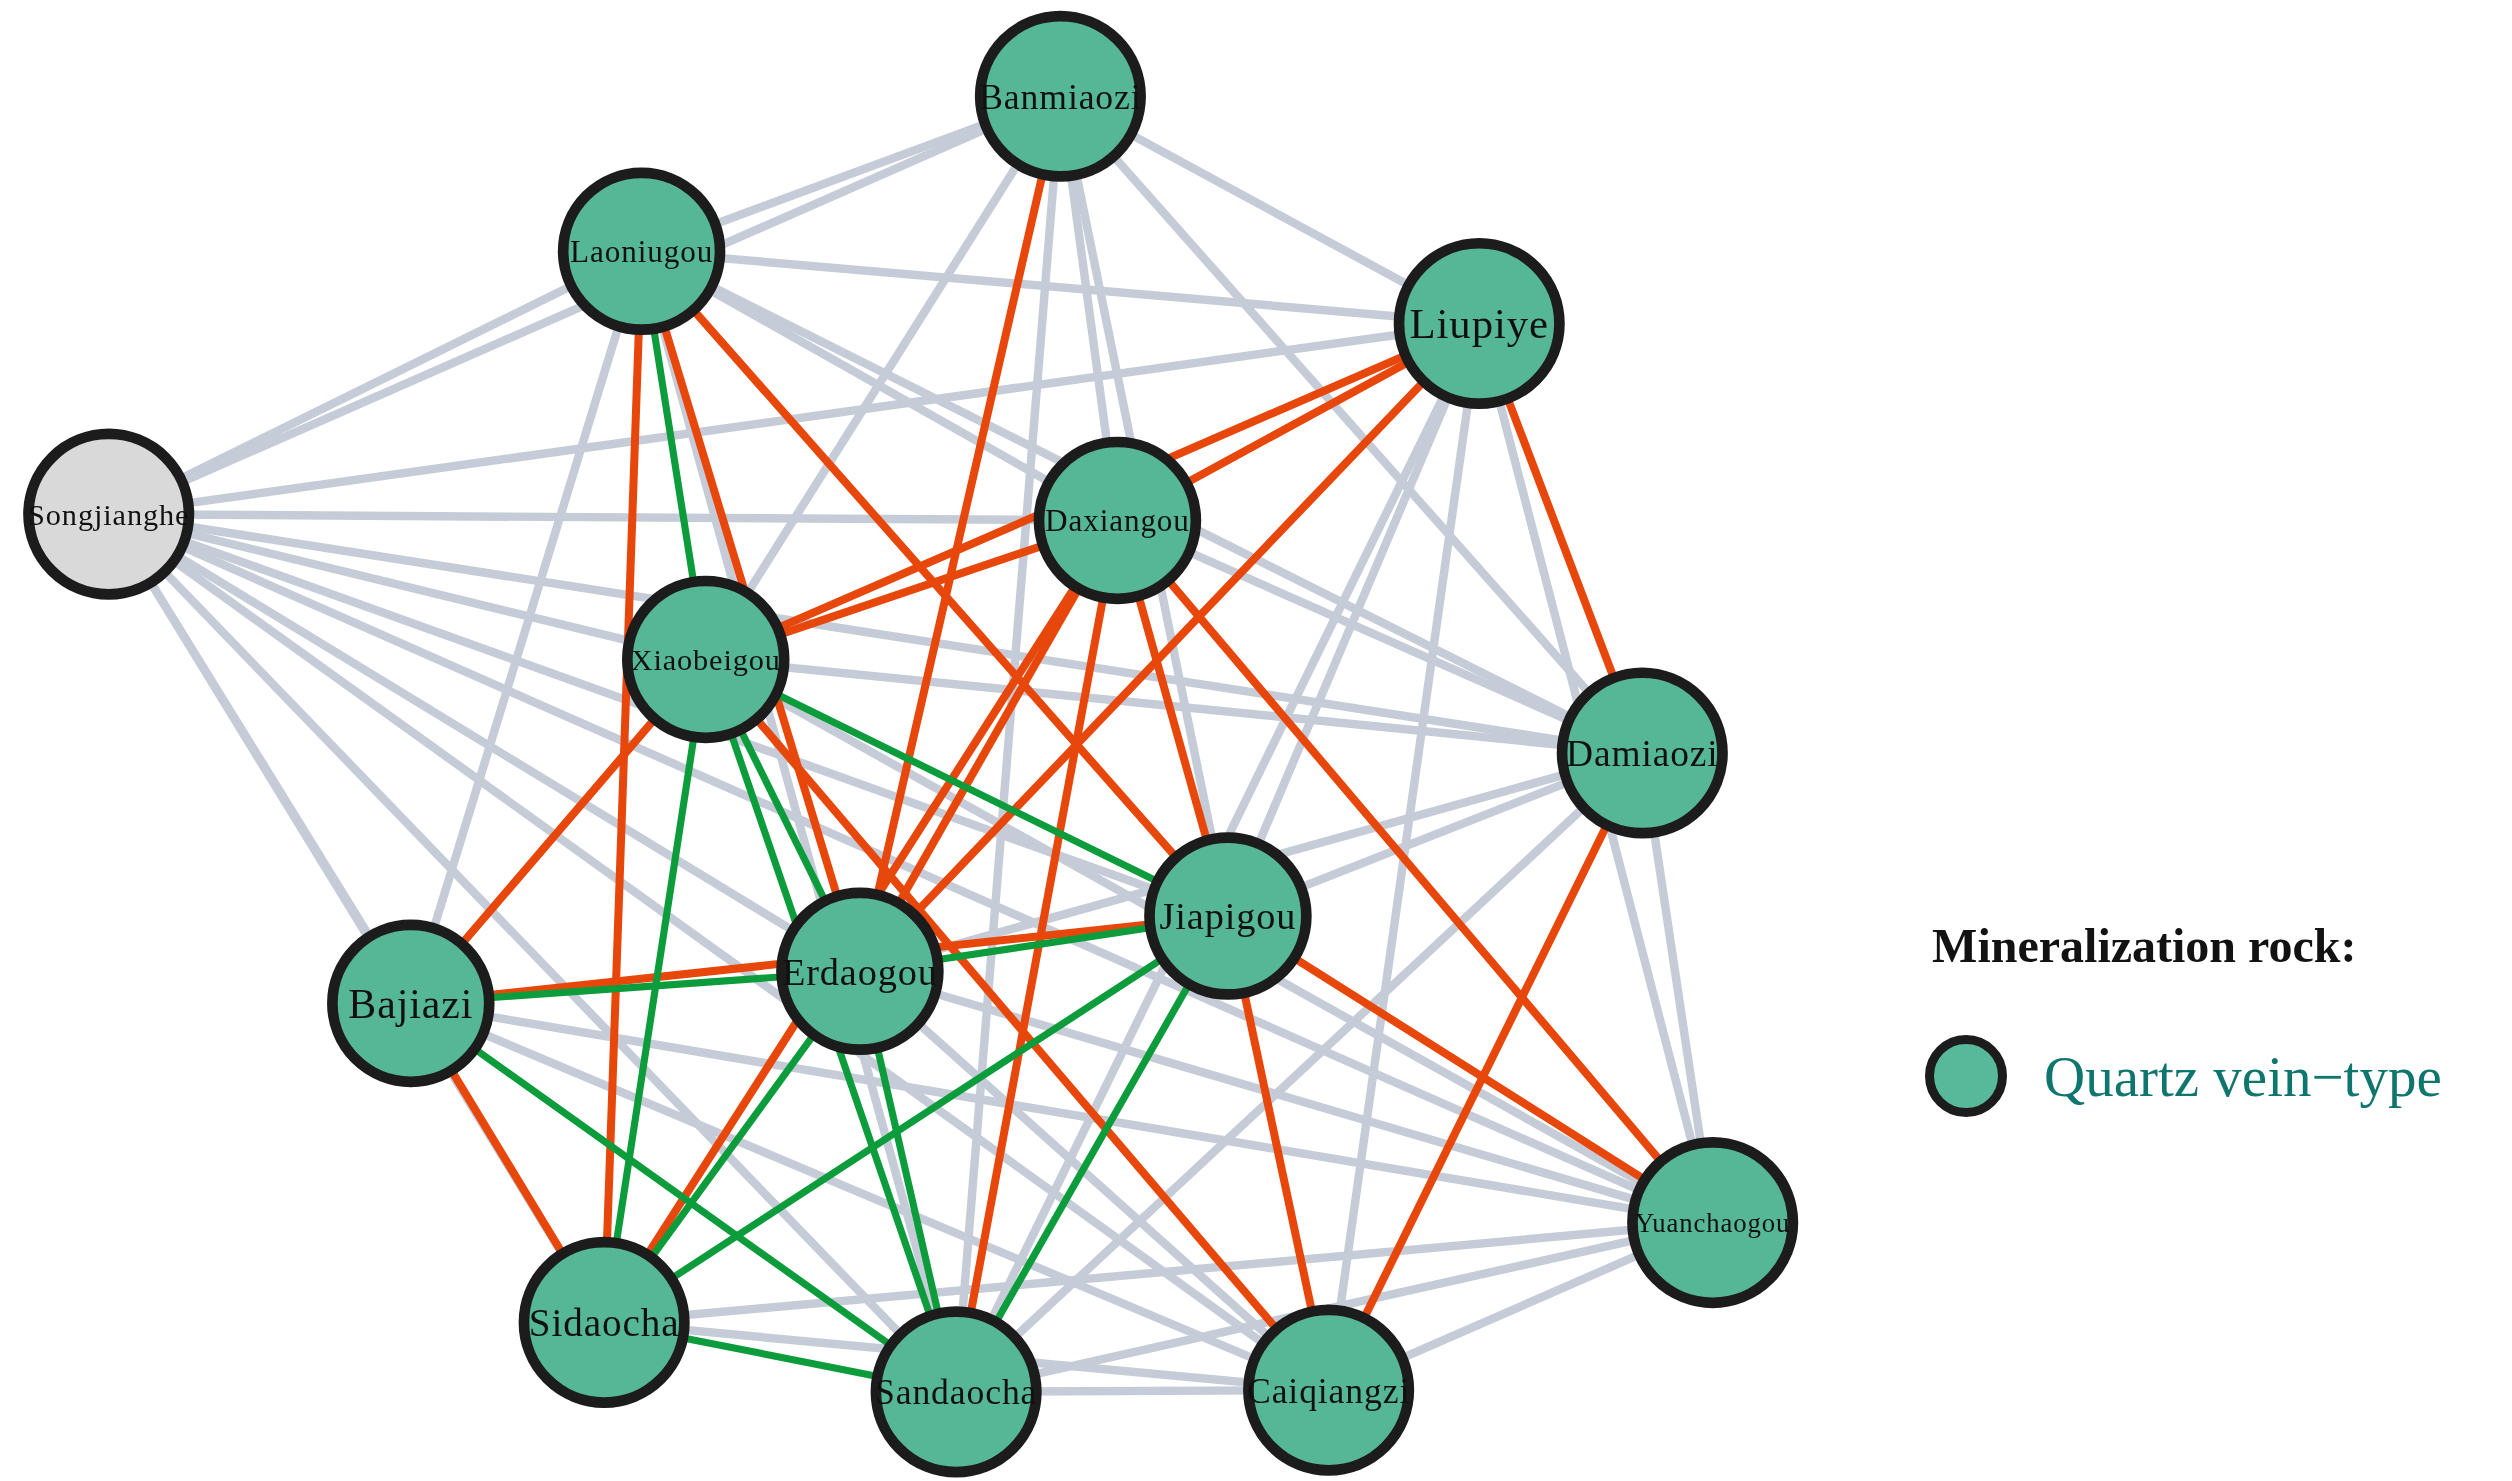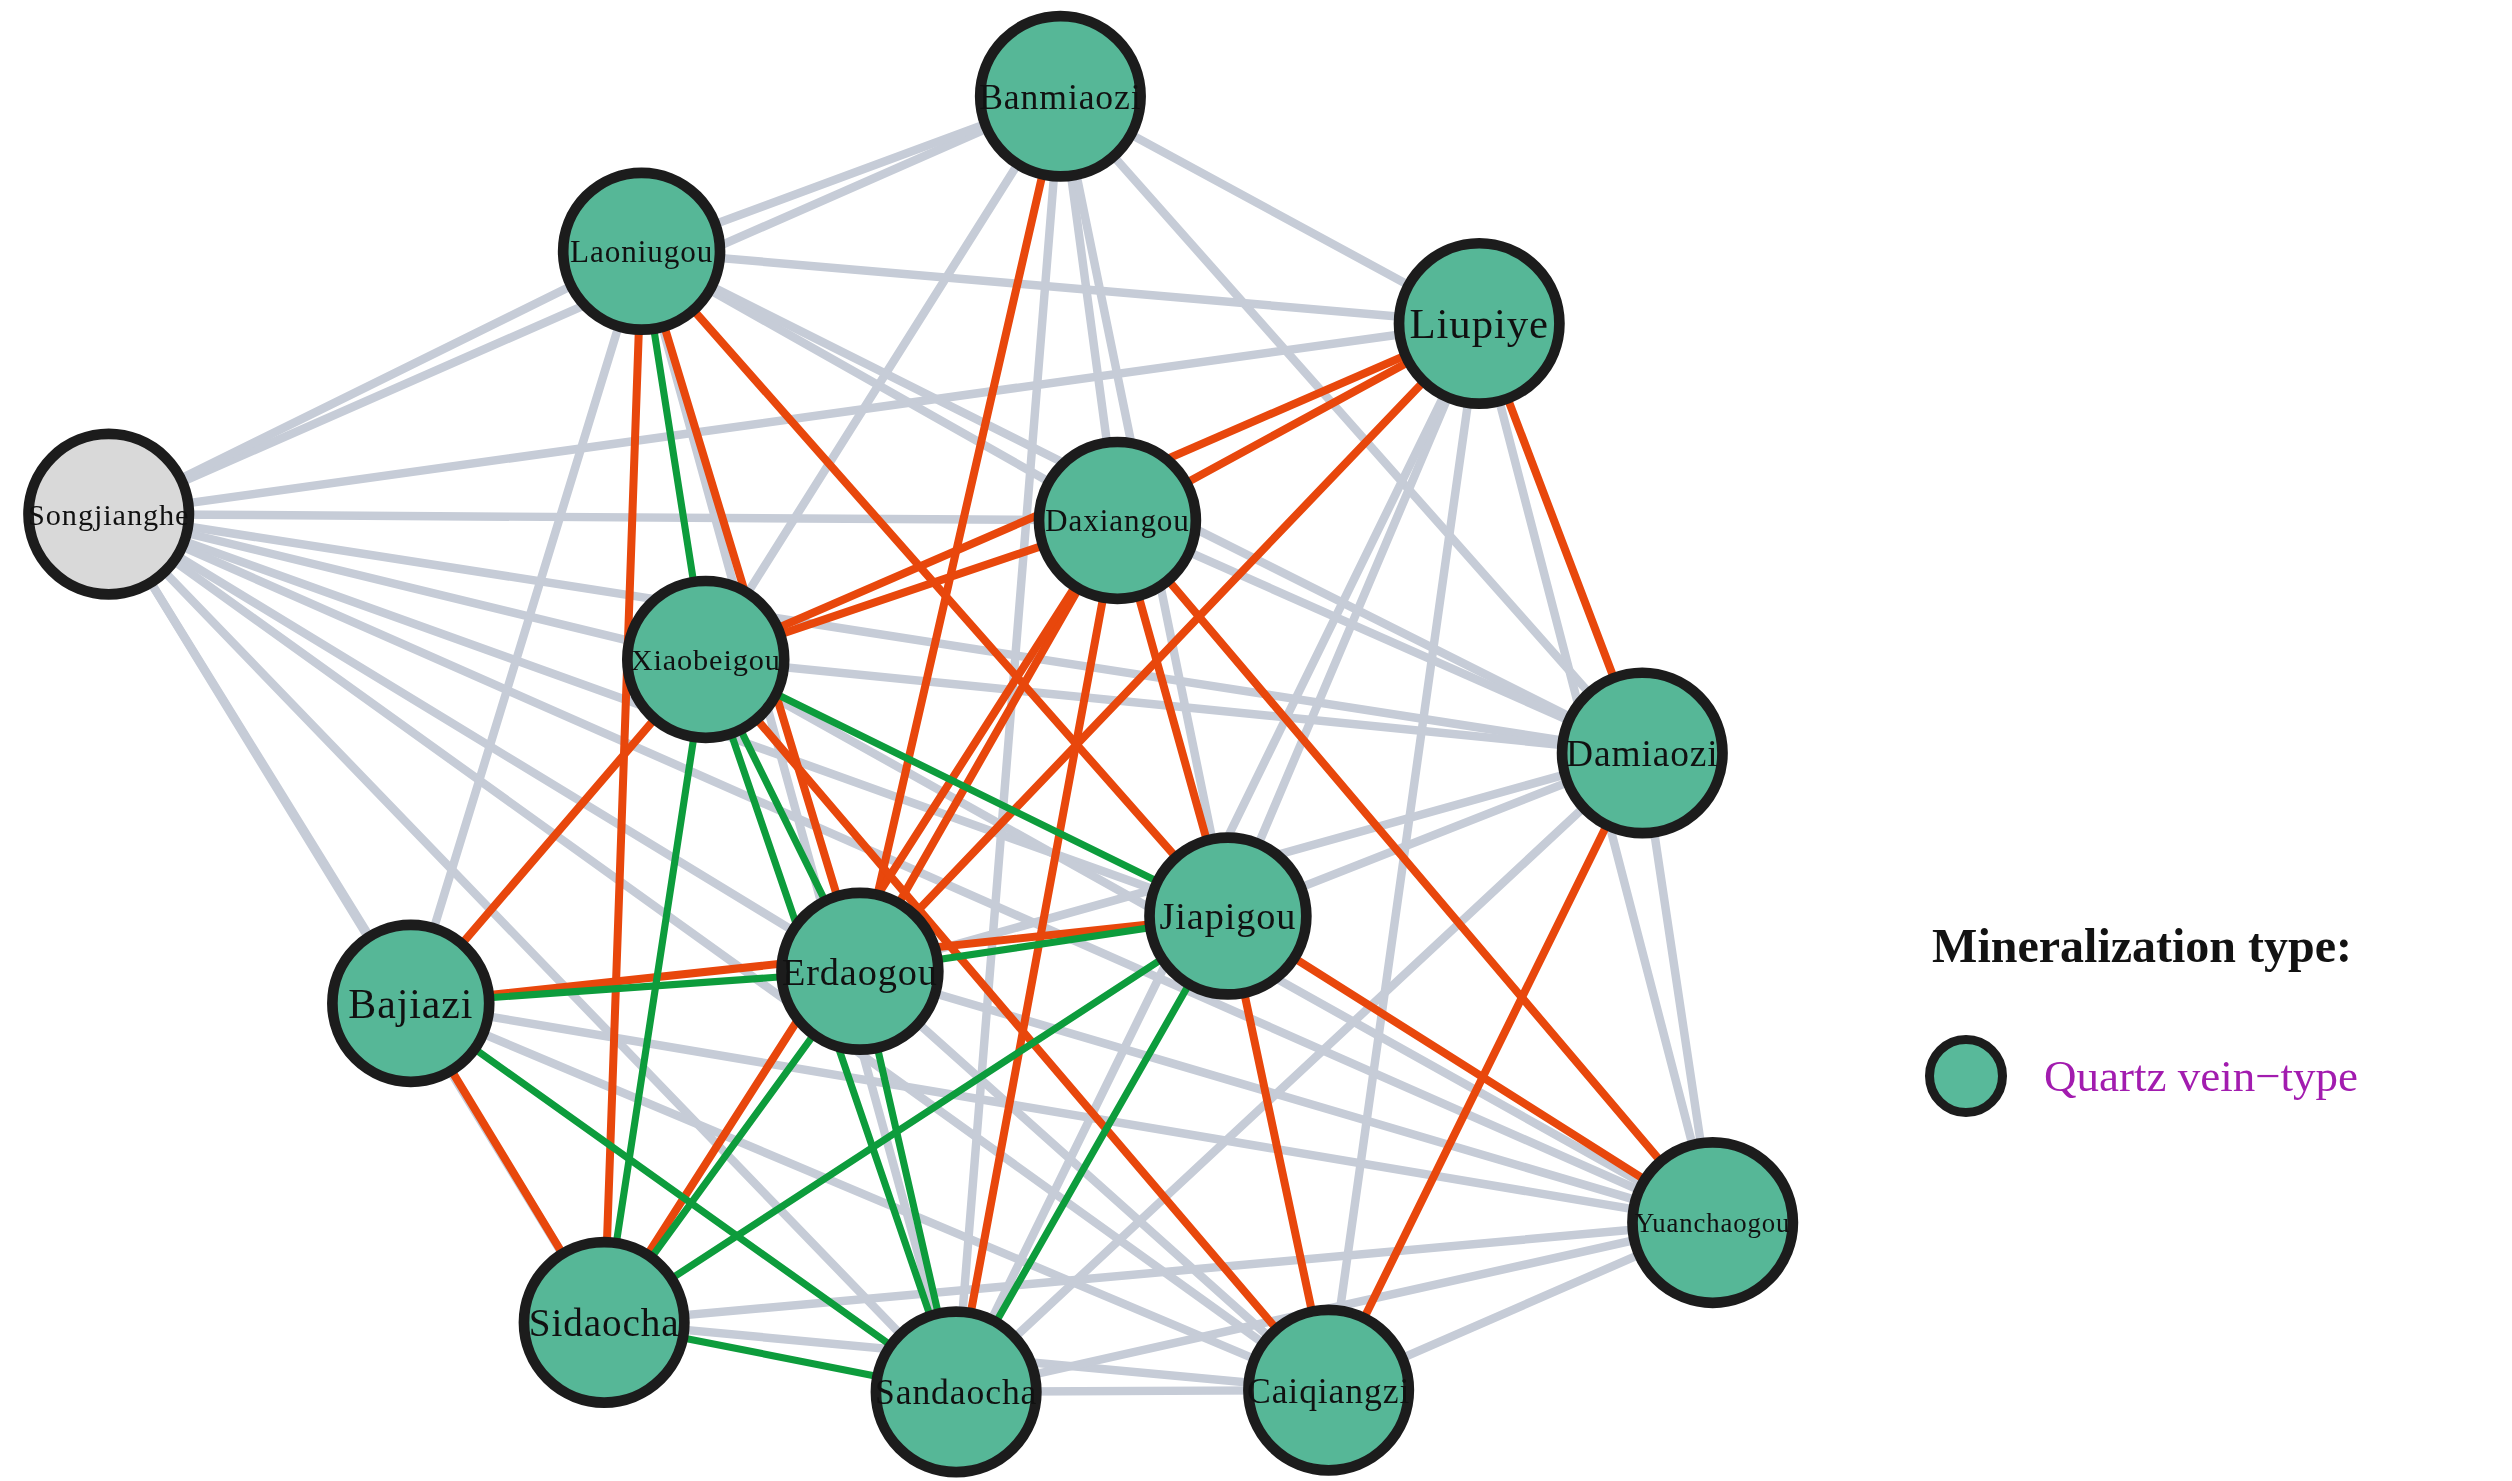--- a/index.html
+++ b/index.html
@@ -45,22 +45,22 @@
   }
   .legend-swatch {
     width: 82px;
     height: 82px;
     border-radius: 50%;
     border: 9px solid #1c1c1c;
     box-sizing: border-box;
     flex: 0 0 auto;
   }
   .legend-label {
-    font-size: 45px;
-    color: #a21caf;
+    font-size: 57px;
+    color: #0f766e;
     margin-left: 37px;
     white-space: nowrap;
   }
 </style>
 </head>
 <body>
 
 <div id="stage">
 
   <svg id="network-svg" width="2512" height="1481" viewBox="0 0 2819 1662" xmlns="http://www.w3.org/2000/svg">
@@ -195,21 +195,21 @@
         <circle cx="1073" cy="1562" r="90" fill="#56b797" stroke="#1c1c1c" stroke-width="12"></circle>
         <text x="1073" y="1562" text-anchor="middle" dy="0.35em" font-size="40" class="node-label" fill="#111111">Sandaocha</text>
       </g>
       <g>
         <circle cx="1491" cy="1560" r="90" fill="#56b797" stroke="#1c1c1c" stroke-width="12"></circle>
         <text x="1491" y="1560" text-anchor="middle" dy="0.35em" font-size="40" class="node-label" fill="#111111">Caiqiangzi</text>
       </g>
     </svg>
 
   <div id="legend">
-    <div class="legend-title">Mineralization type:</div>
+    <div class="legend-title">Mineralization rock:</div>
 
     <div class="legend-row">
       <div class="legend-swatch" style="background: rgb(88, 185, 154);"></div>
       <div class="legend-label">Quartz vein−type</div>
     </div>
 
   </div>
 
 </div>
 

